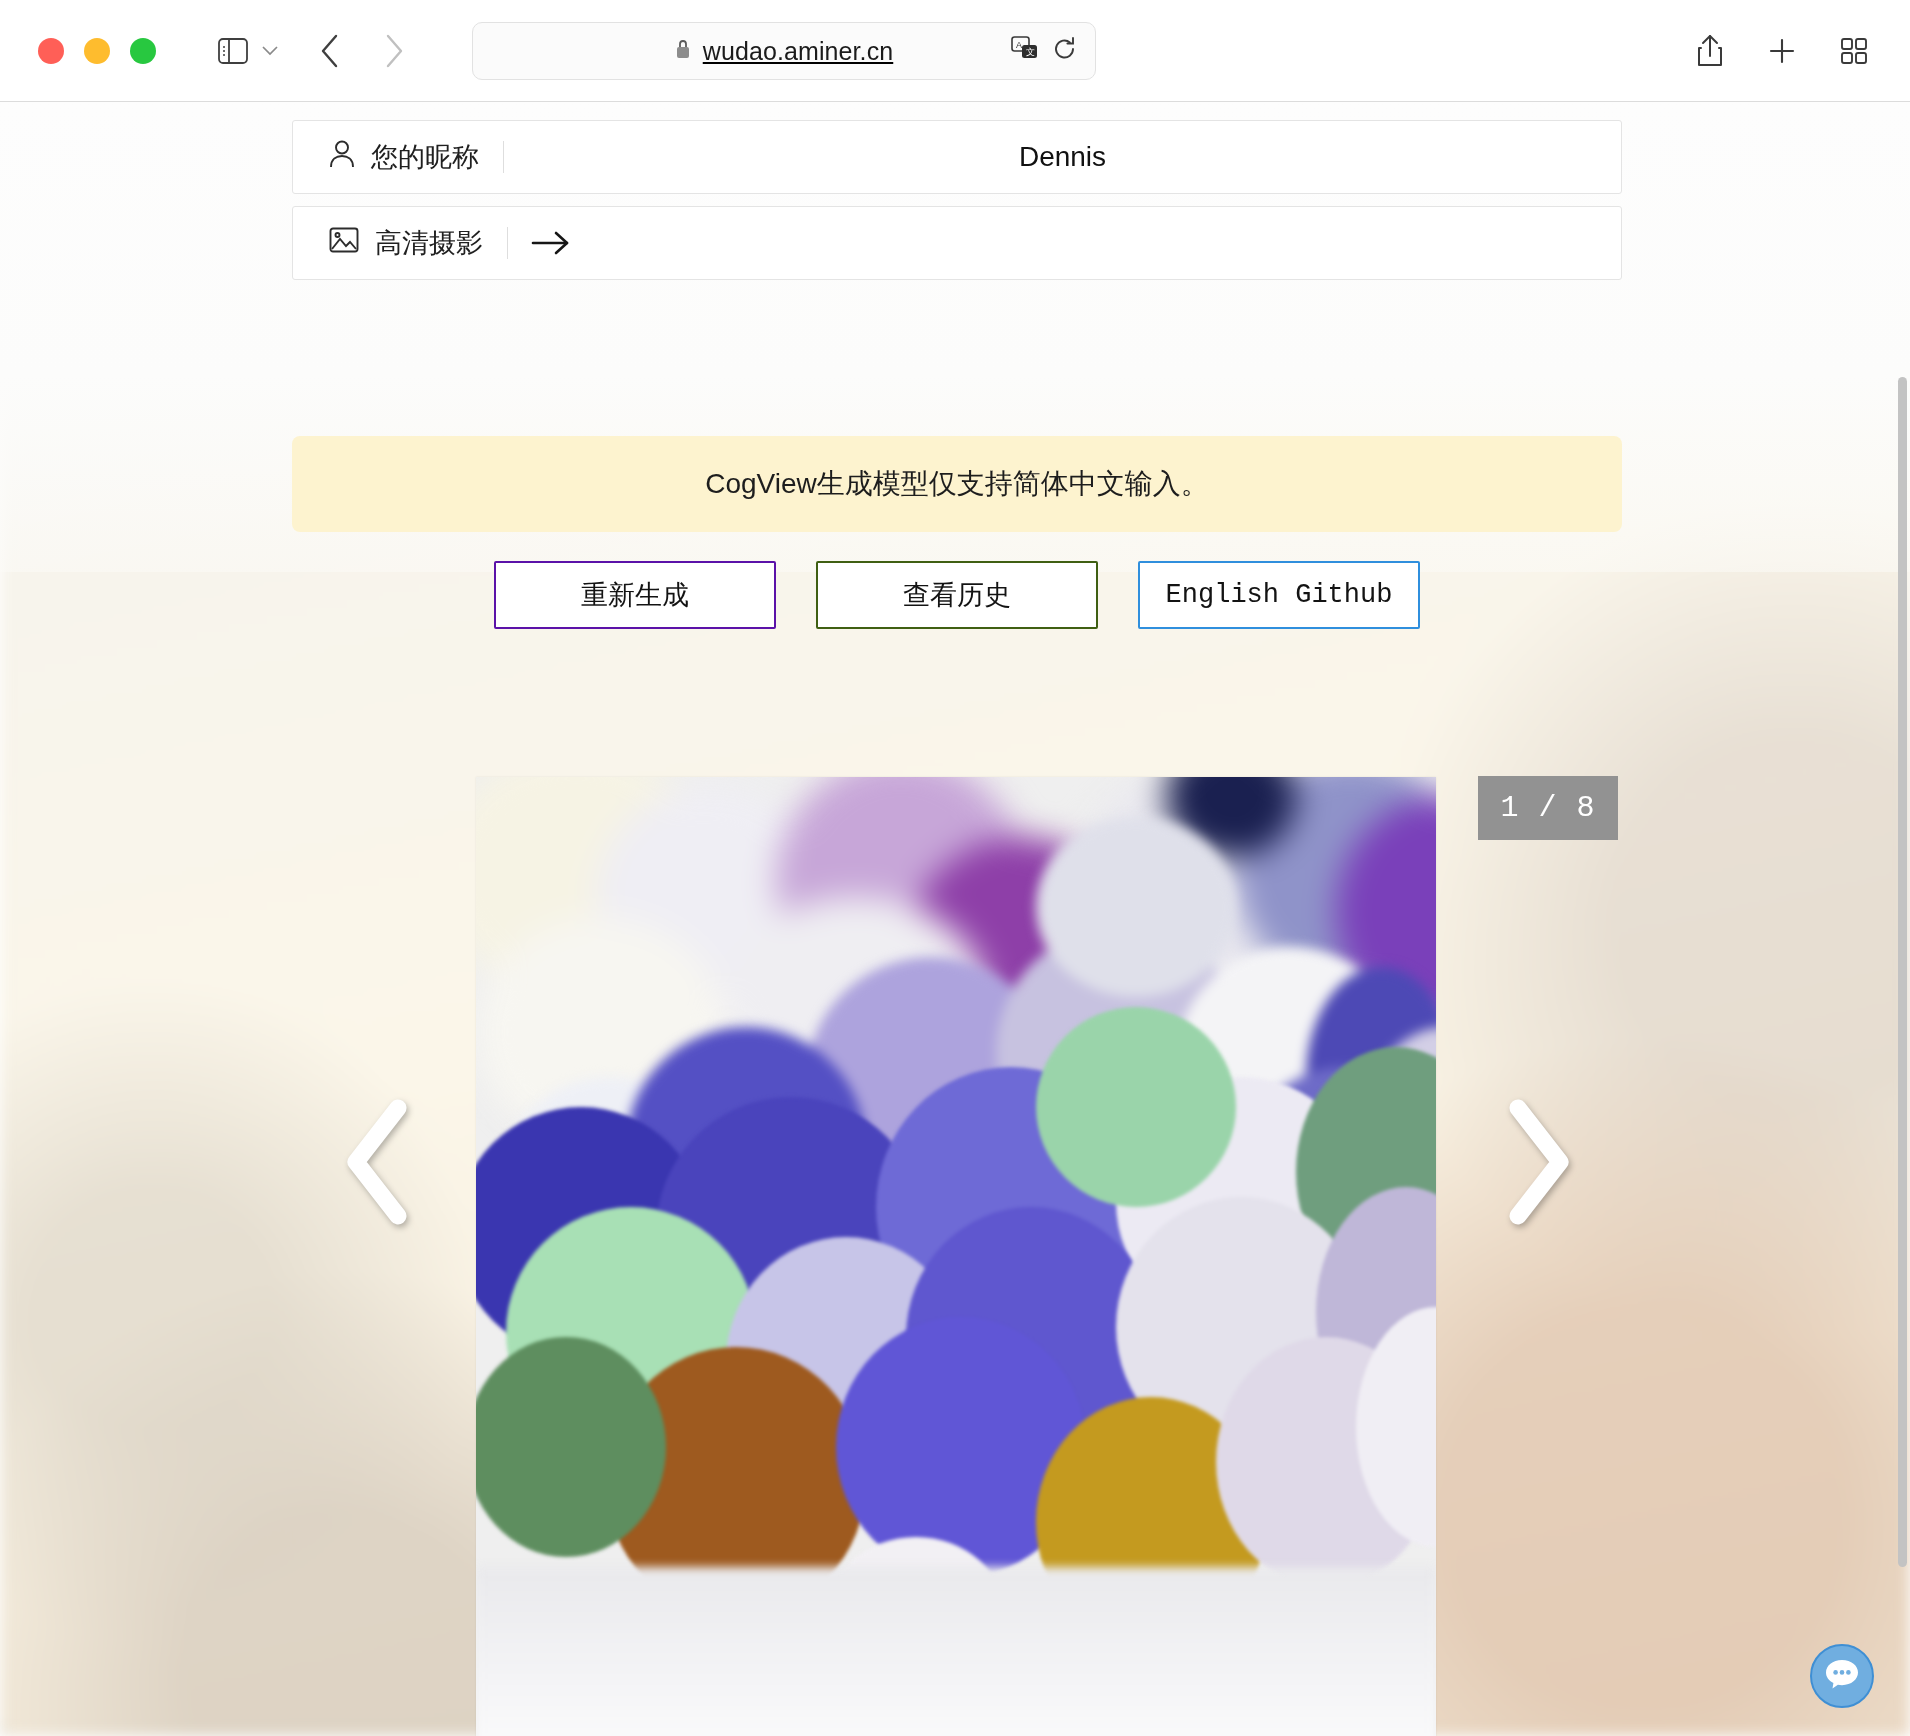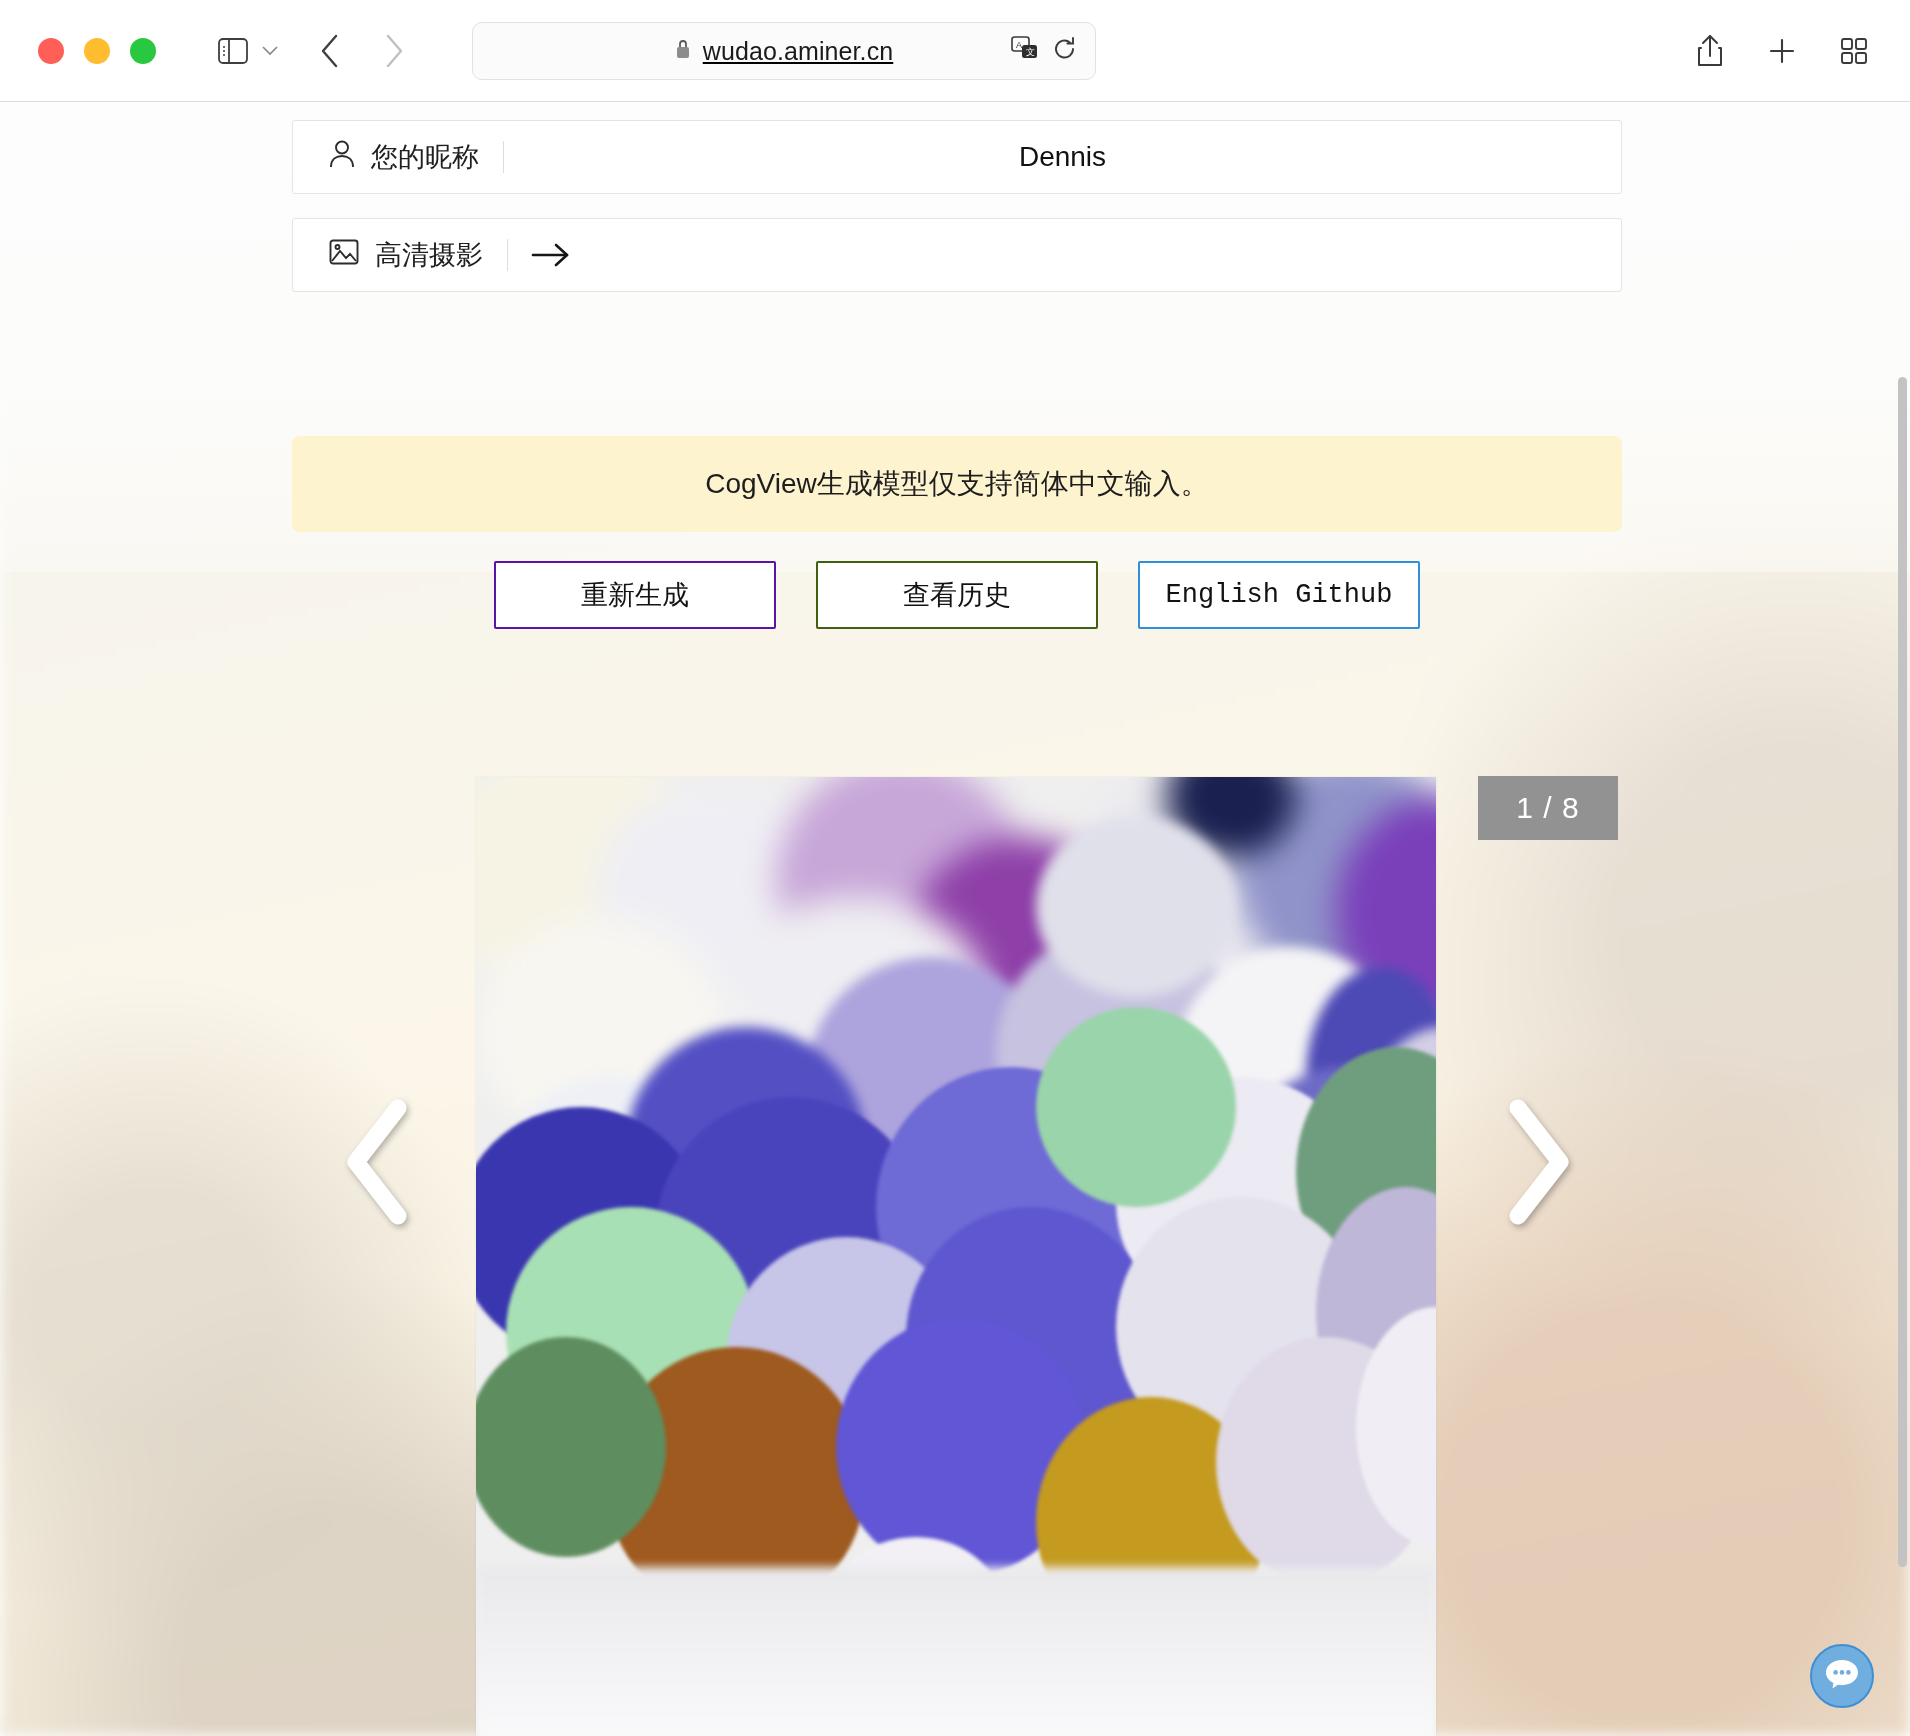--- a/index.html
+++ b/index.html
@@ -81,21 +81,21 @@
     background: linear-gradient(180deg, #fdfdfd 0%, #fcfcfb 58%, rgba(252,251,247,.55) 100%);
   }
 
   .content { position: relative; width: 1910px; }
 
   
   .form-wrap { position: absolute; left: 292px; top: 18px; width: 1330px; }
   .field-row {
     display: flex; align-items: stretch;
     background: #ffffff; border: 1px solid #e4e4e4; border-radius: 3px;
-    height: 74px; margin-bottom: 24px;
+    height: 74px; margin-bottom: 12px;
   }
   .field-label {
     display: flex; align-items: center; gap: 16px;
     padding-left: 36px; padding-right: 24px;
     font-size: 27px; color: #202020; white-space: nowrap;
   }
   .label-divider { width: 1px; background: #dedede; margin: 20px 0; }
   .field-value {
     flex: 1; display: flex; align-items: center; justify-content: center;
     font-size: 28px; color: #111111; background: transparent;
@@ -336,21 +336,21 @@
       </div>
 
       <div class="btn-row">
         <button class="btn" style="border-color: rgb(91, 18, 168);">重新生成</button>
         <button class="btn" style="border-color: rgb(63, 95, 18);">查看历史</button>
         <button class="btn" style="border-color: rgb(47, 143, 221);">English Github</button>
       </div>
 
       <div class="gallery">
 
-        <div class="counter" style="background: rgb(146, 146, 146);">
+        <div class="counter" style="background: rgb(146, 146, 146); font-family: Liberation Mono, monospace;">
           <span>1 / 8</span>
         </div>
 
         <div class="gen-image">
 
           <div class="blurlayer deep">
             <div class="ball" style="left:-40px;  top:-30px; width:280px; height:250px; background:#f6f3e4;"></div>
             <div class="ball" style="left:120px;  top:10px;  width:230px; height:220px; background:#efeef4;"></div>
             <div class="ball" style="left:300px;  top:-20px; width:250px; height:250px; background:#c7a6d8;"></div>
             <div class="ball" style="left:430px;  top:60px;  width:230px; height:230px; background:#8e3fa8;"></div>

